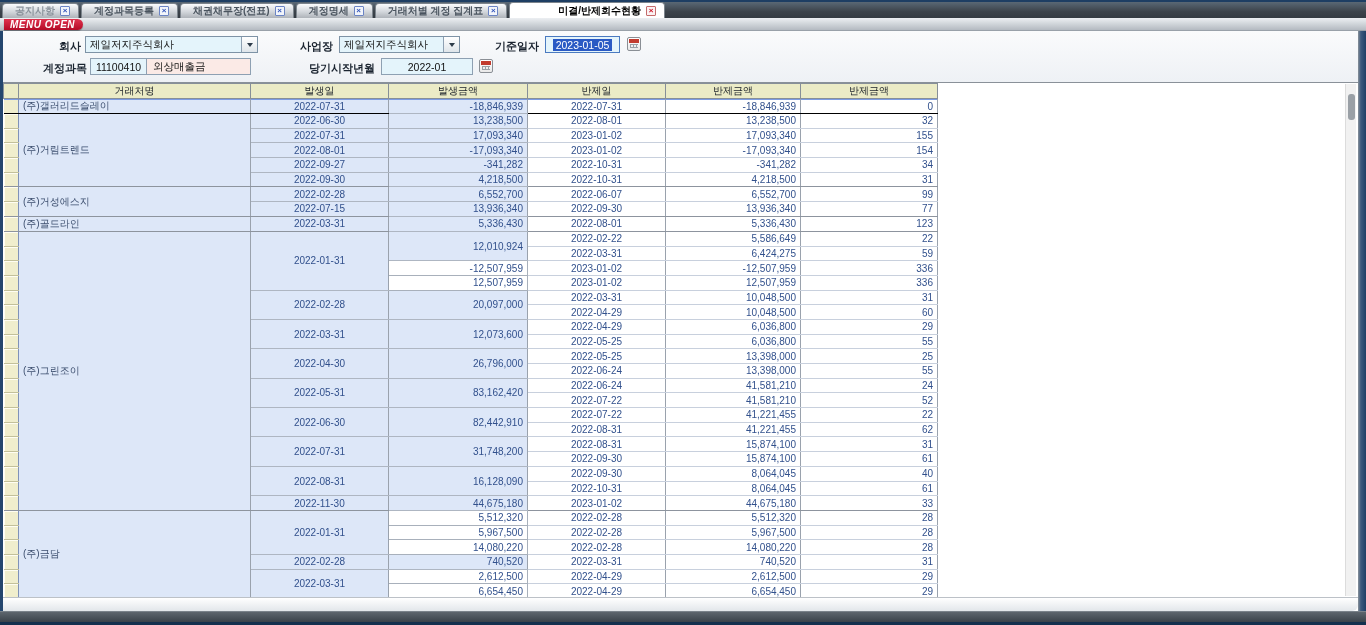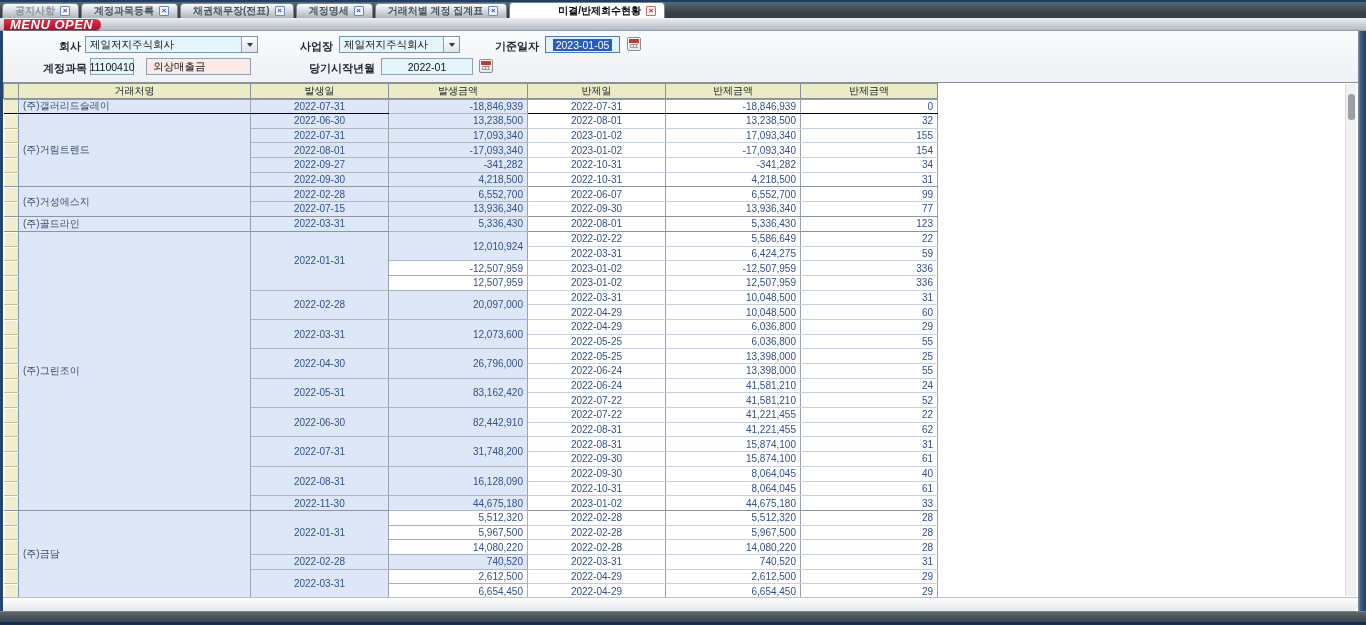--- a/index.html
+++ b/index.html
@@ -17,21 +17,21 @@
   .tab.active { background:#ffffff; color:#000; height:16px;padding-left:48px; }
   .tab-close { width:10px; height:10px; border:1px solid #6b84c4; background:#f2f5fb; color:#3355bb;
                font-size:8px; line-height:8px; text-align:center; border-radius:1px; font-weight:bold; }
   .tab.active .tab-close { border-color:#c46b6b; background:#fbf1f2; color:#cc1122; }
 
   
   .menustrip { position:absolute; left:0; top:18px; width:1366px; height:13px;
                background:linear-gradient(#eceff2,#b4bac1); border-bottom:1px solid #99a1a9; }
   .menu-open { position:absolute; left:4px; top:1px; height:11px; padding:0 8px 0 6px;
                background:linear-gradient(#e0334f,#b40a26); border-radius:0 7px 7px 0;
-               color:#fff; font-size:13px; font-weight:bold; font-style:italic; letter-spacing:.5px;
+               color:#fff; font-size:10px; font-weight:bold; font-style:italic; letter-spacing:.5px;
                line-height:11px; box-shadow:0 1px 1px rgba(0,0,0,.35); cursor:pointer; }
 
   
   .frame-left  { position:absolute; left:0; top:31px; width:3px;  height:580px; background:#24466e; }
   .frame-right { position:absolute; left:1358px; top:31px; width:8px; height:580px;
                  background:linear-gradient(90deg,#8a929a,#3d5a7e 35%,#1f3f66); }
   .bottombar { position:absolute; left:0; top:611px; width:1366px; height:14px;
                background:linear-gradient(#5d656d,#454d55 70%,#3a424a); border-top:1px solid #7a828a;
                border-bottom:3px solid #14304e; }
 
@@ -143,21 +143,21 @@
         </span>
     </div>
 
     <div class="flabel" style="left:450px; top:8px; width:86px;">기준일자</div>
     <div class="tfield focus" style="left:542px; top:5px; width:75px;">
       <span class="sel-text">2023-01-05</span>
     </div>
     <div class="calbtn" style="left:624px; top:6px;"></div>
 
     <div class="flabel" style="left:20px; top:30px; width:64px;">계정과목</div>
-    <div class="tfield" style="left:87px; top:27px; width:44px;">
+    <div class="tfield" style="left:87px; top:27px; width:57px;">
       <span>11100410</span>
     </div>
     <div class="tfield pink" style="left:143px; top:27px; width:105px;">
       <span>외상매출금</span>
     </div>
 
     <div class="flabel" style="left:260px; top:30px; width:112px;">당기시작년월</div>
     <div class="tfield" style="left:378px; top:27px; width:92px;">
       <span>2022-01</span>
     </div>

